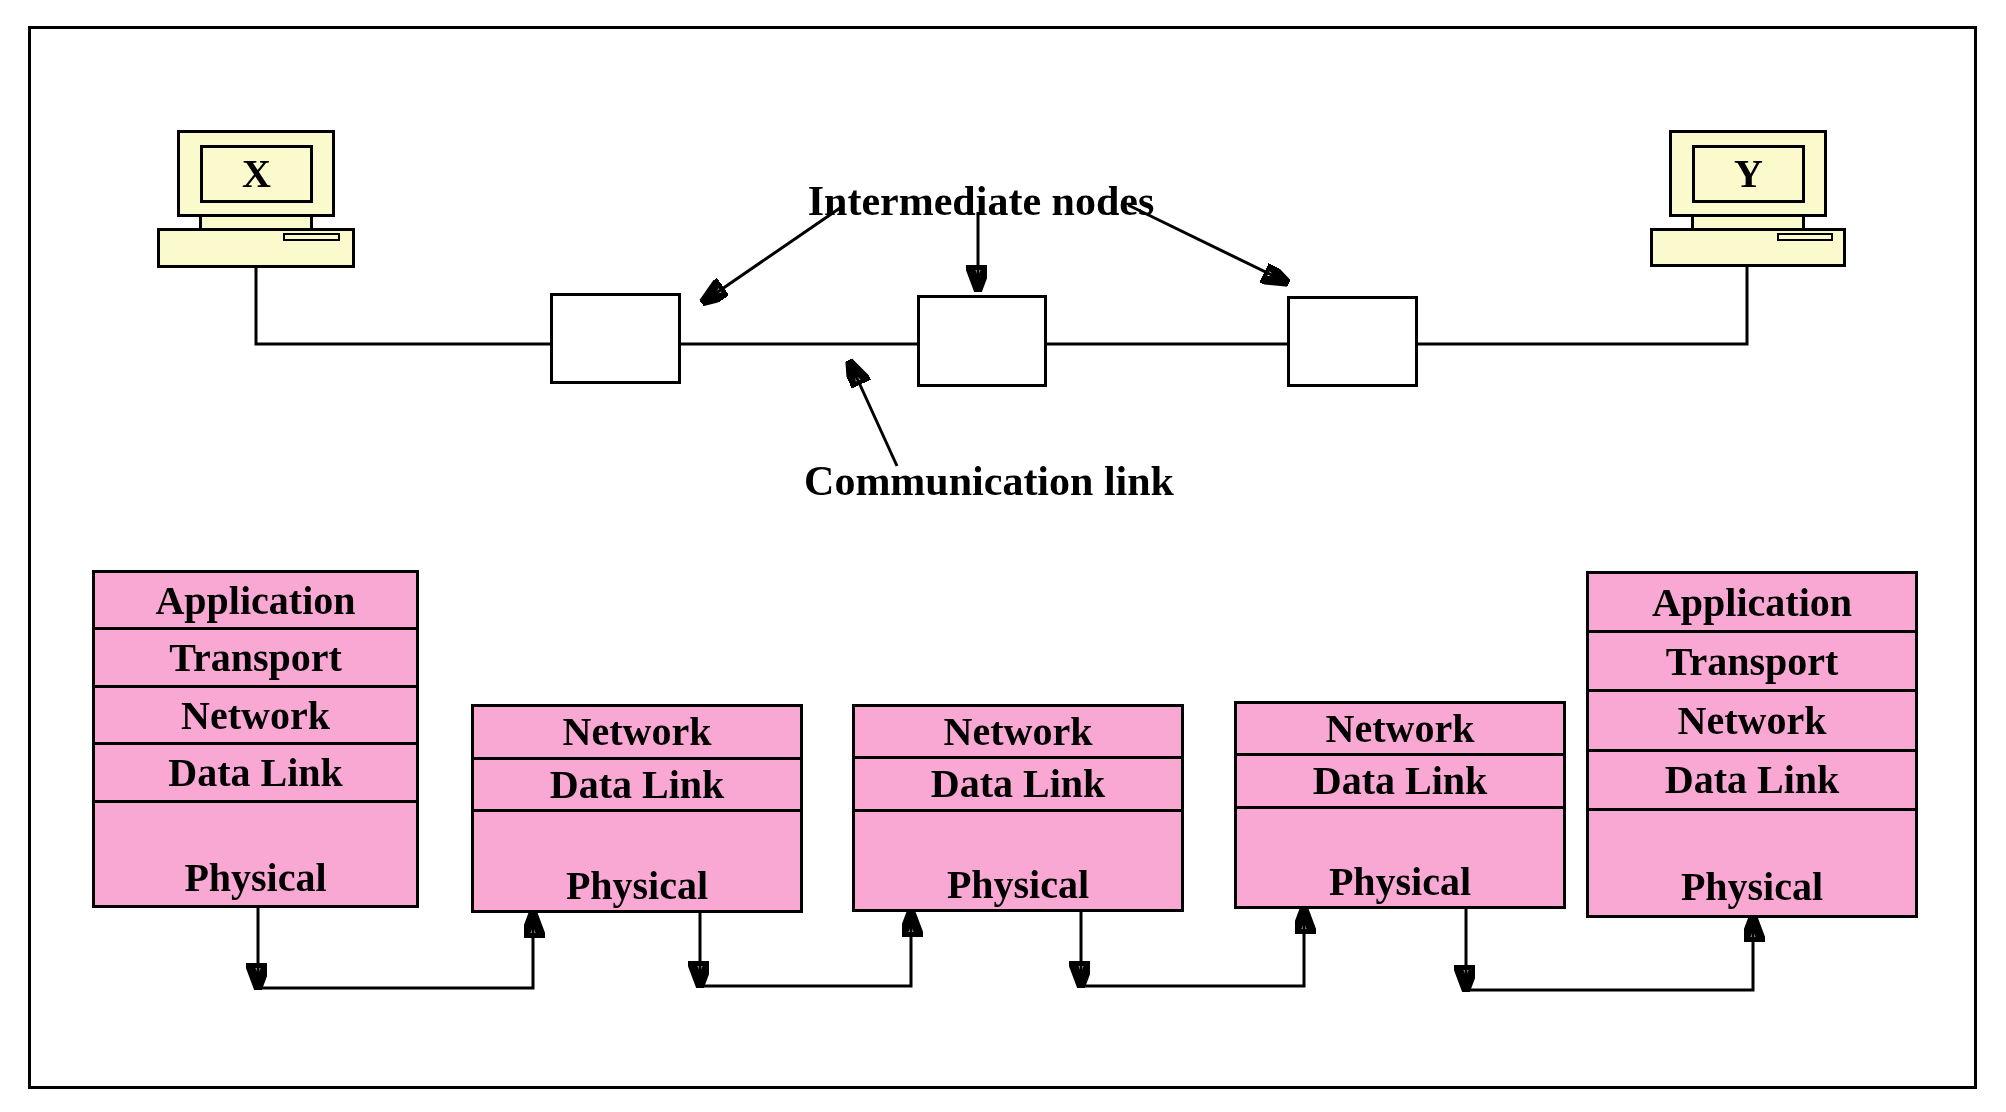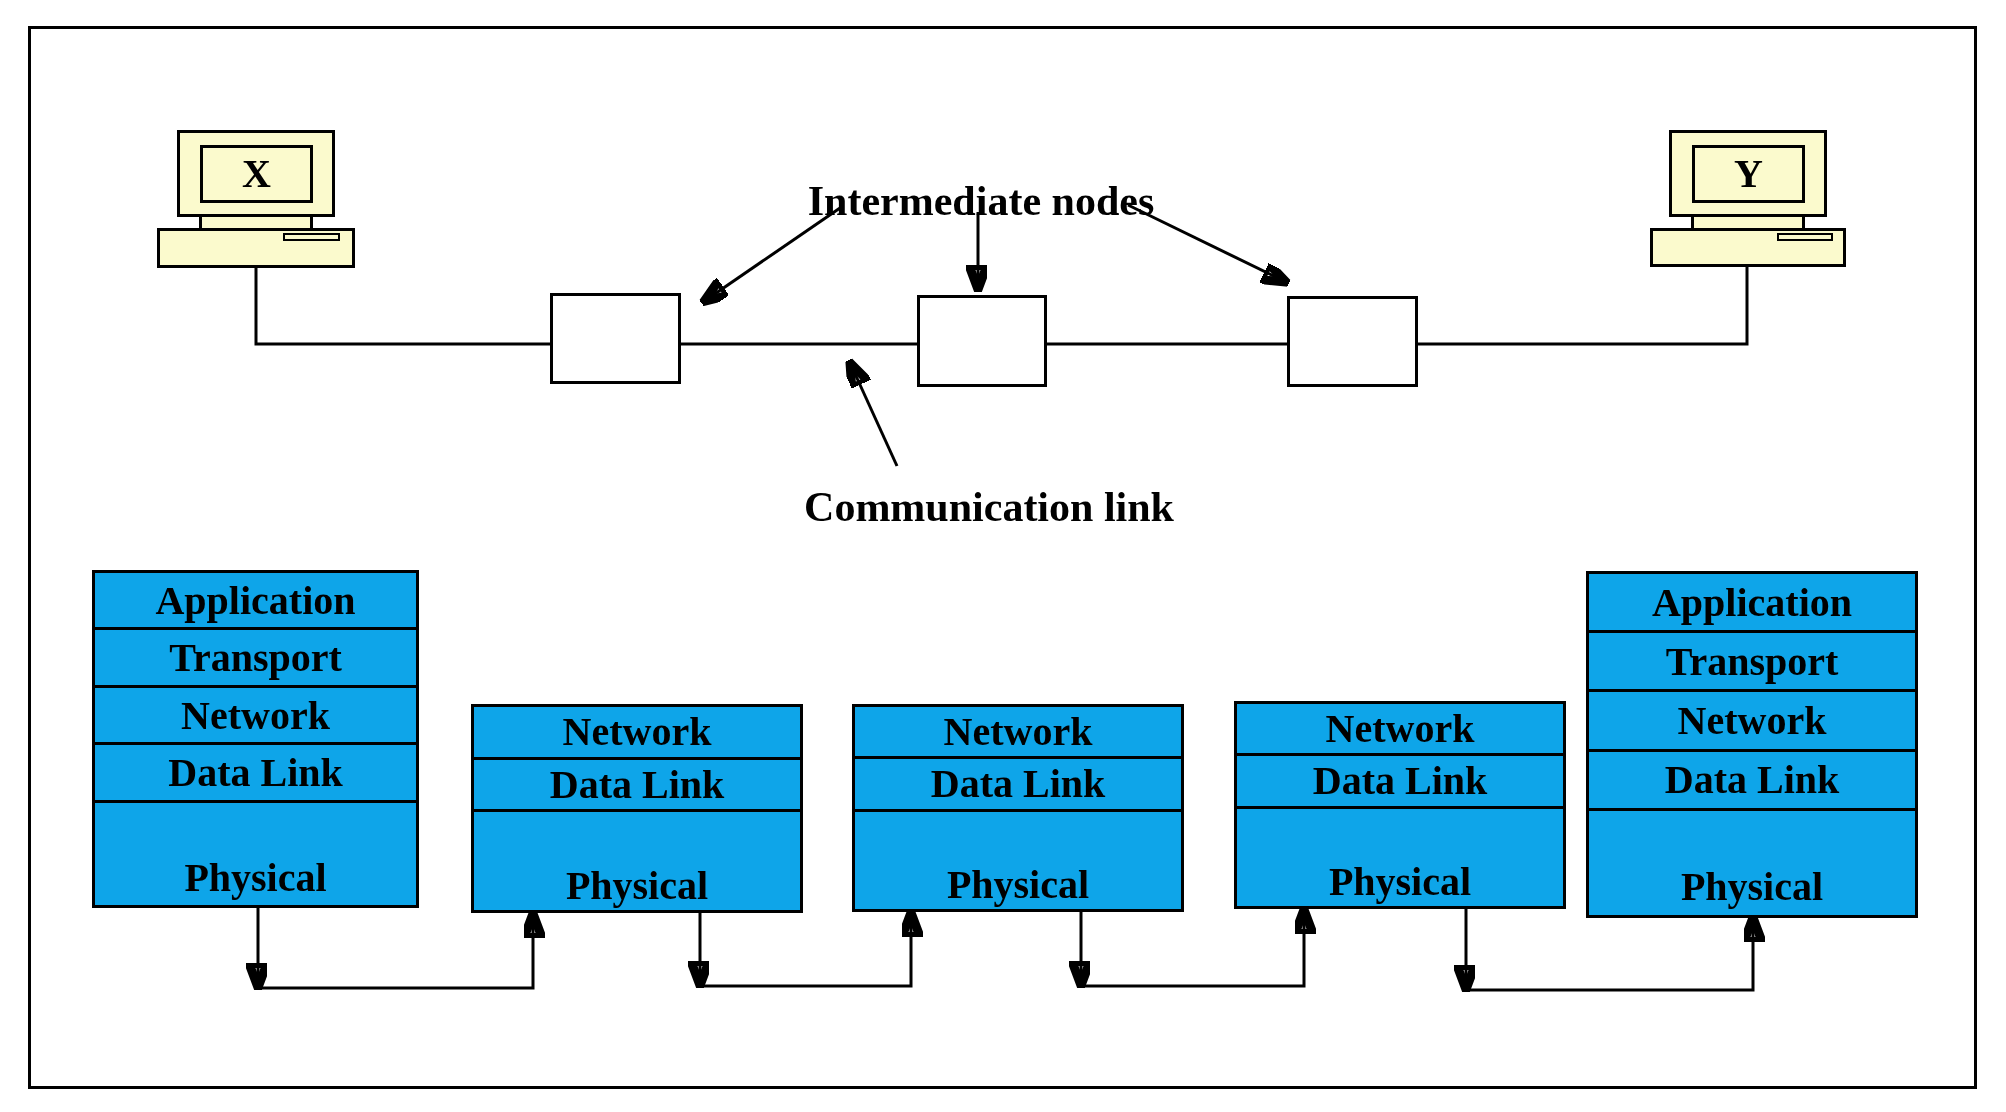--- a/index.html
+++ b/index.html
@@ -26,23 +26,23 @@
   .cx .slot{left:126px;top:103px;width:57px;height:8px;border-width:2px;}
   .cy .slot{left:127px;top:103px;width:56px;height:8px;border-width:2px;}
   
   .node{position:absolute;background:#fff;border:3px solid #000;box-sizing:border-box;}
   .n1{left:550px;top:293px;width:131px;height:91px;}
   .n2{left:917px;top:295px;width:130px;height:92px;}
   .n3{left:1287px;top:296px;width:131px;height:91px;}
   
   .annot{position:absolute;font-size:42px;font-weight:bold;white-space:nowrap;transform:translateX(-50%);line-height:1;}
   .annot.inodes{left:981px;top:180px;}
-  .annot.commlink{left:989px;top:486px;}
+  .annot.commlink{left:989px;top:460px;}
   
-  .stack{position:absolute;border:3px solid #000;box-sizing:border-box;display:flex;flex-direction:column;background:#0ea5e9;}
+  .stack{position:absolute;border:3px solid #000;box-sizing:border-box;display:flex;flex-direction:column;background:#f9a8d4;}
   .stack .layer{flex:1;display:flex;align-items:center;justify-content:center;
     font-size:40px;font-weight:bold;border-bottom:3px solid #000;white-space:nowrap;}
   .stack .layer:last-child{border-bottom:none;margin-top:48px;}
   .s1{left:92px;top:570px;width:327px;height:338px;}
   .s2{left:471px;top:704px;width:332px;height:209px;}
   .s3{left:852px;top:704px;width:332px;height:208px;}
   .s4{left:1234px;top:701px;width:332px;height:208px;}
   .s5{left:1586px;top:571px;width:332px;height:347px;}
   
   .wires{position:absolute;left:0;top:0;width:2006px;height:1112px;pointer-events:none;}

